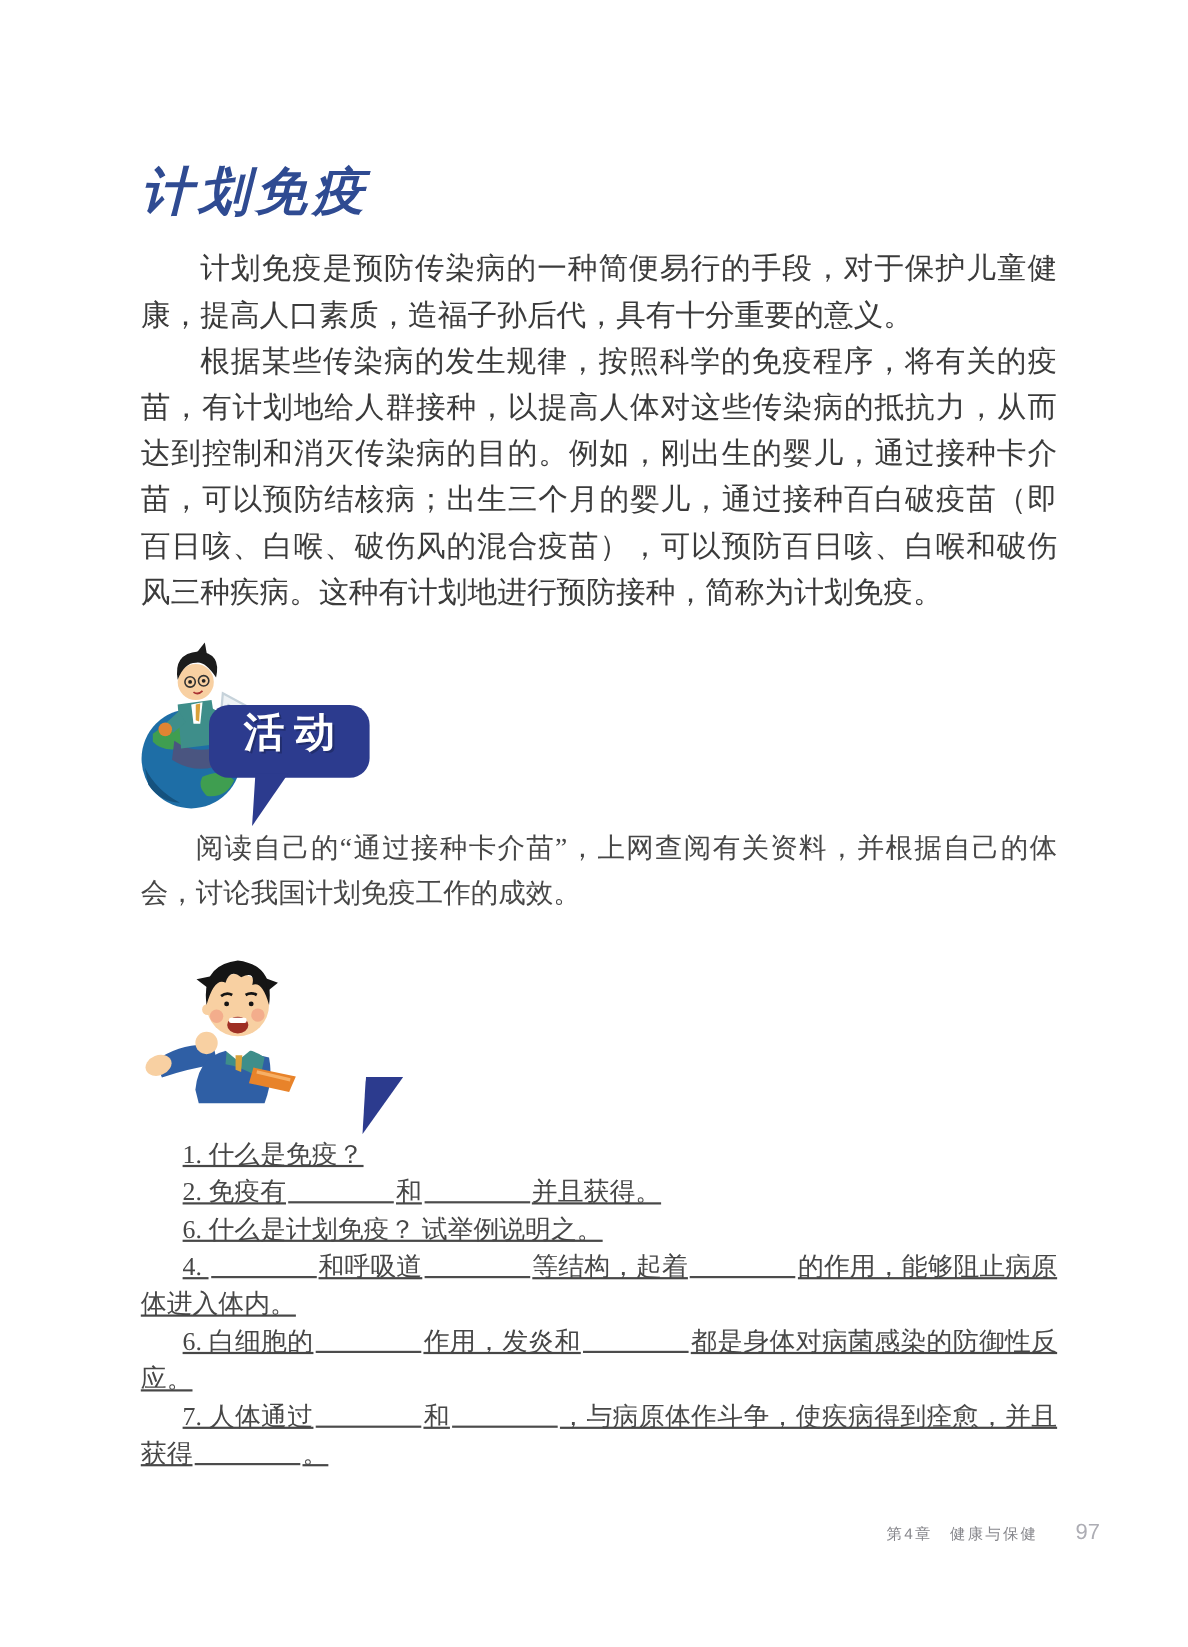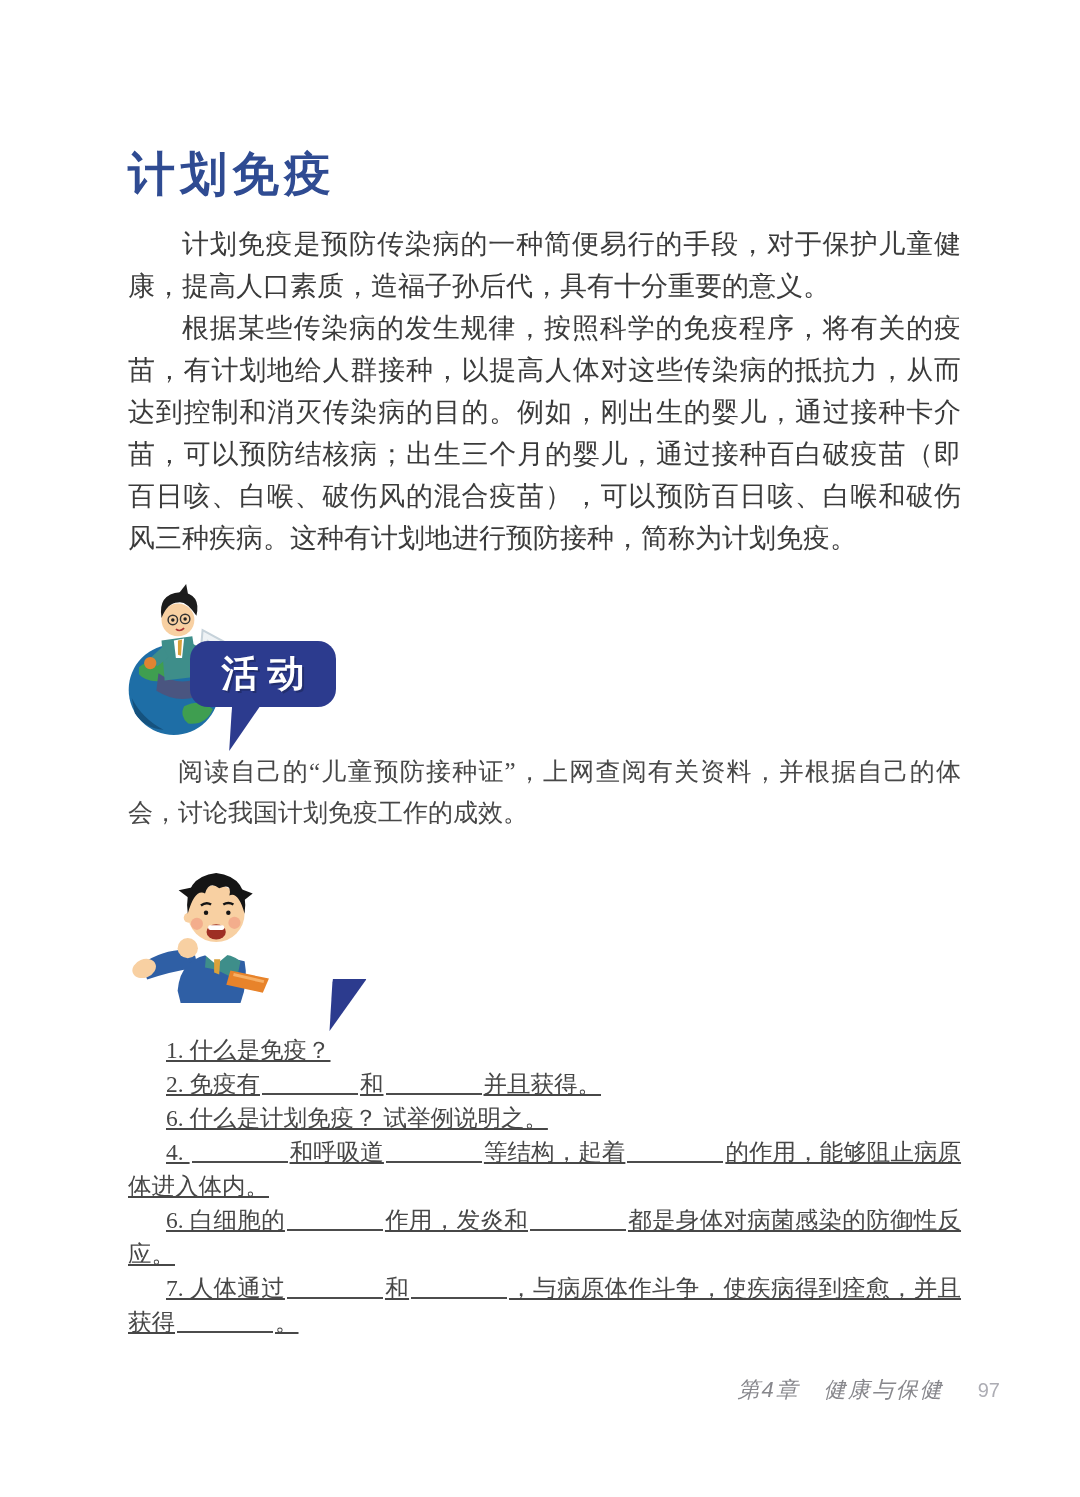--- a/index.html
+++ b/index.html
@@ -25,39 +25,40 @@
     left:128px;top:143px;
     width:833px;
   }
   .title{
     font-family:"Liberation Sans","DejaVu Sans",sans-serif;
     font-size:47px;
     font-weight:800;
     letter-spacing:5px;
     color:var(--title-blue);
     margin-bottom:17px;
+    font-style:italic;
   }
   .body-p{
     font-size:27px;
     line-height:42px;
     text-indent:2em;
     text-align:justify;
     color:var(--body-text);
   }
   .mascot-row{position:relative;}
   .activity-row{height:166px;margin-top:22px;}
   .exercise-row{height:152px;margin-top:38px;}
   .mascot{position:absolute;display:block;}
   .mascot-activity{left:-6px;top:2px;width:116px;height:156px;}
   .mascot-exercise{left:2px;top:-4px;width:148px;height:140px;}
   .badge{
     position:absolute;
     background:var(--badge-navy);
     border-radius:18px;
-    display:flex;align-items:center;justify-content:center;
+    display:flex;align-items:flex-start;justify-content:center;
   }
   .activity-badge{left:62px;top:60px;width:146px;height:66px;}
   .exercise-badge{left:58px;top:44px;width:180px;height:68px;padding-left:34px;}
   .badge-label{
     font-family:"Liberation Sans","DejaVu Sans",sans-serif;
     font-size:37px;font-weight:800;
     color:#ffffff;letter-spacing:9px;
     text-shadow:2px 2px 0 rgba(0,0,0,.22);
     text-indent:9px;
   }
@@ -92,21 +93,21 @@
     margin:0 2px;
     vertical-align:baseline;
     transform:translateY(3px);
   }
   .footer{
     position:absolute;
     right:80px;bottom:92px;
     display:flex;align-items:baseline;gap:34px;
     font-family:"Liberation Sans","DejaVu Sans",sans-serif;
   }
-  .chapter{font-size:22px;color:var(--footer-gray);letter-spacing:2px;font-style:italic;}
+  .chapter{font-size:14px;color:var(--footer-gray);letter-spacing:2px;}
   .page-num{font-size:20px;color:var(--pagenum-gray);}
 </style>
 </head>
 <body>
 
 <div class="page">
   <div class="content">
 
     <h1 class="title">计划免疫</h1>
 
@@ -143,21 +144,21 @@
         <circle cx="49" cy="36" r="1.7" fill="#222"></circle>
         <circle cx="61" cy="35" r="1.7" fill="#222"></circle>
         <path d="M52 45 Q56 48 60 44" stroke="#a33" stroke-width="1.6" fill="none"></path>
       </svg>
       <div class="badge activity-badge">
         <span class="badge-label">活动</span>
       </div>
       <div class="badge-tail activity-tail"></div>
     </div>
 
-    <p class="note-p">阅读自己的“儿童预防接种证”，上网查阅有关资料，并根据自己的体会，讨论我国计划免疫工作的成效。</p>
+    <p class="note-p">阅读自己的“通过接种卡介苗”，上网查阅有关资料，并根据自己的体会，讨论我国计划免疫工作的成效。</p>
 
     <div class="mascot-row exercise-row">
       <div class="badge-tail exercise-tail"></div>
       <svg class="mascot mascot-exercise" viewBox="0 0 140 138" xmlns="http://www.w3.org/2000/svg">
 
         <path d="M8 96 Q32 79 60 82 L64 99 Q36 103 14 111 Z" fill="#2f5fa5"></path>
         <ellipse cx="11" cy="100" rx="12" ry="9" fill="#f8d0a2" transform="rotate(-22 11 100)"></ellipse>
         <circle cx="54" cy="80" r="10" fill="#f8d0a2"></circle>
 
         <path d="M44 122 Q47 88 79 86 L110 93 Q114 113 106 134 L47 134 Z" fill="#2f5fa5"></path>

